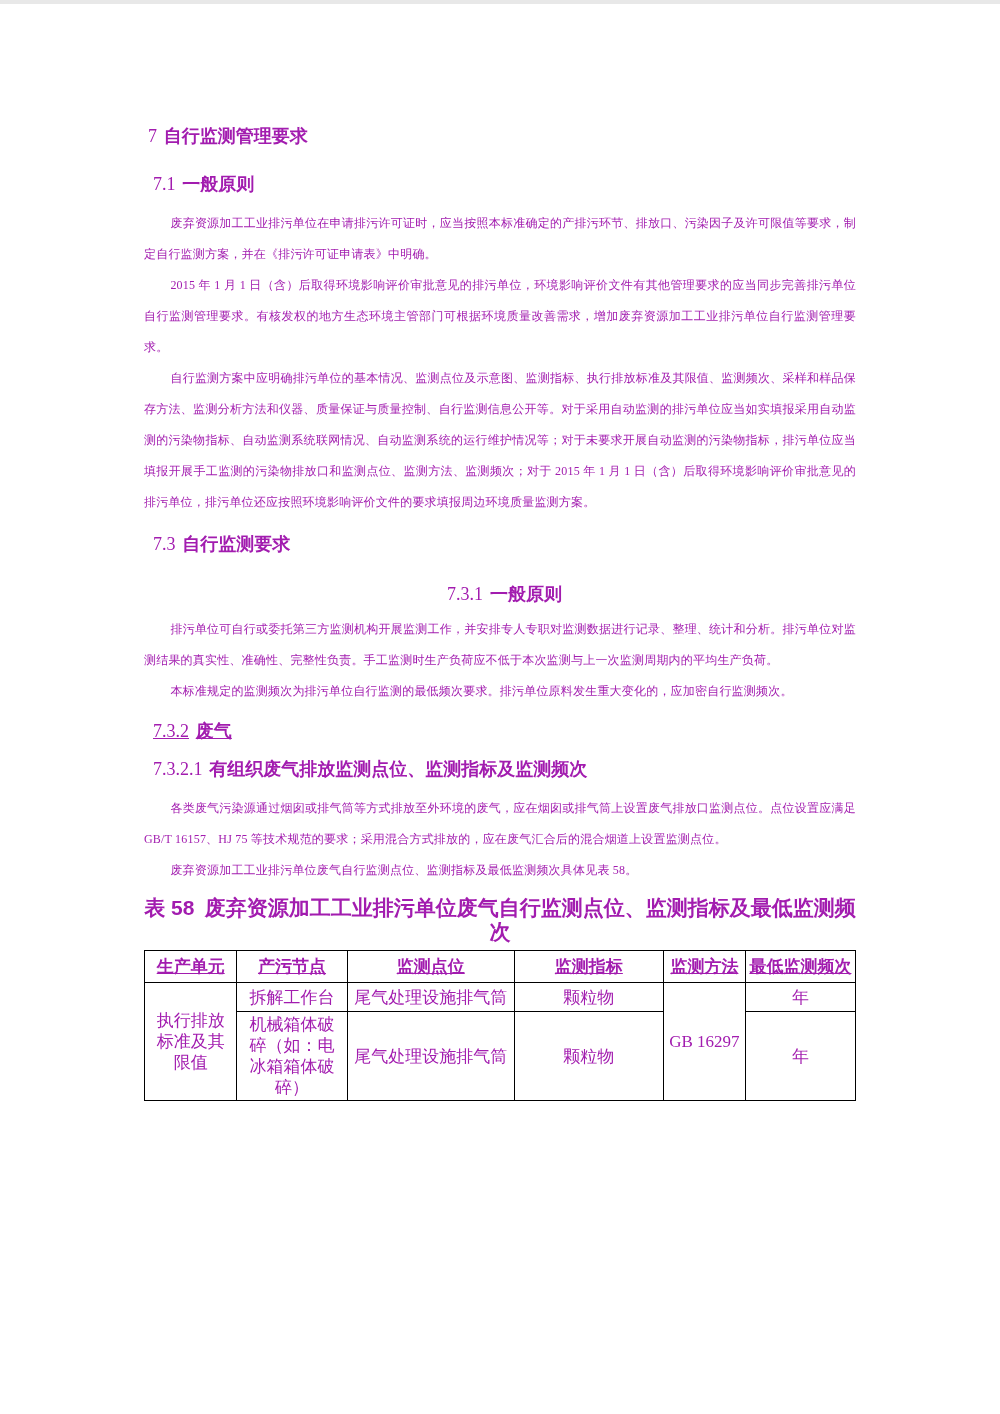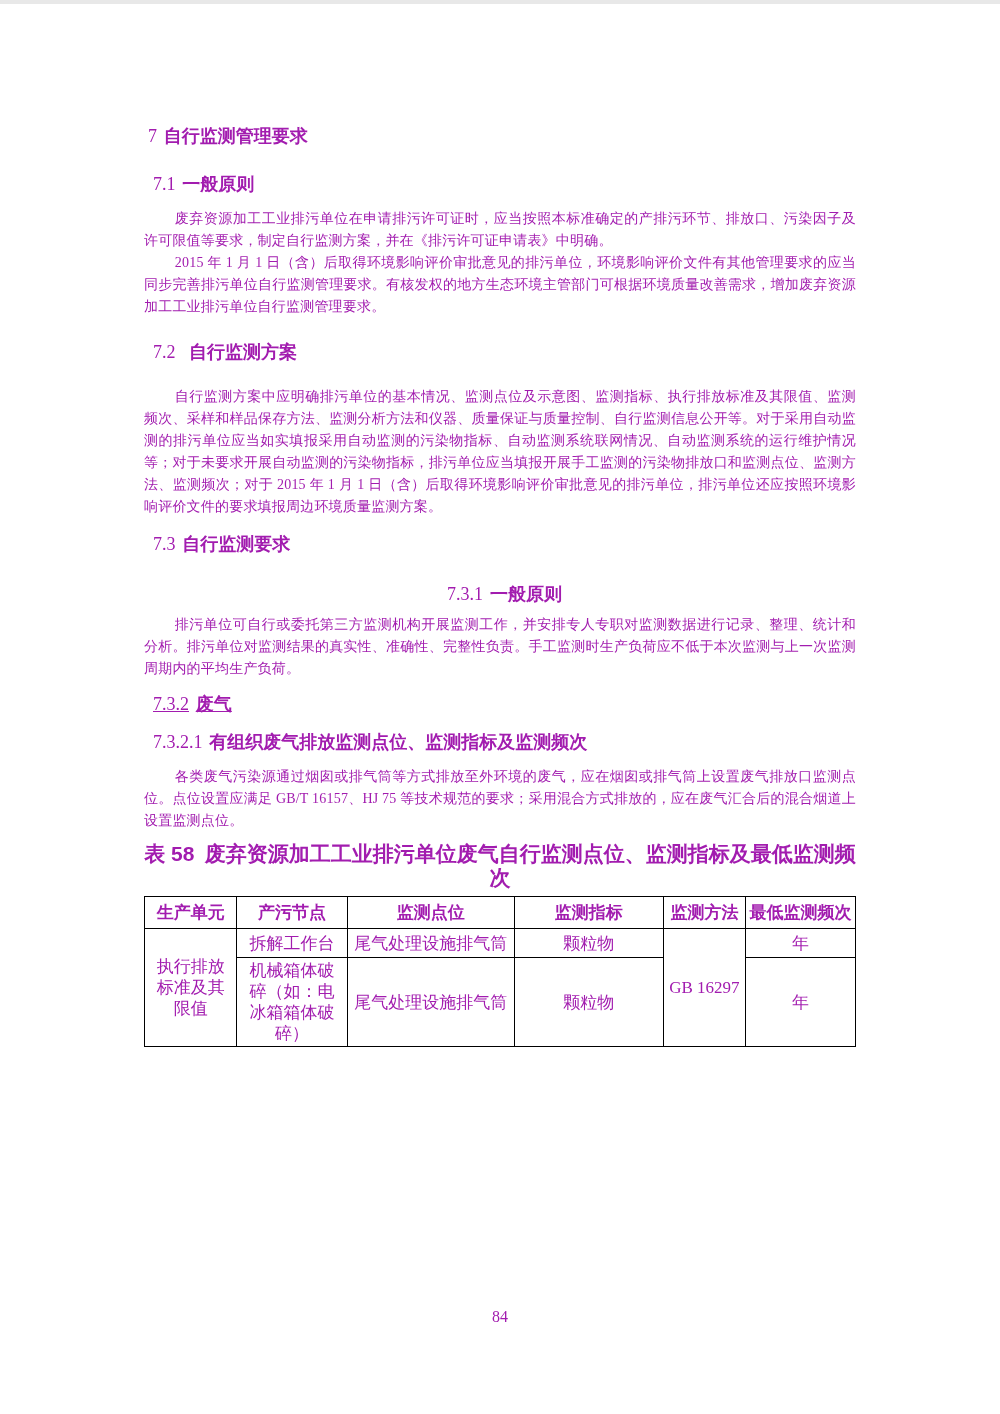--- a/index.html
+++ b/index.html
@@ -24,22 +24,22 @@
   }
   .heading .num {
     font-family: "Liberation Serif", "DejaVu Serif", serif;
     font-weight: 400;
     margin-right: 0.38em;
   }
   .heading.wide-gap .num { margin-right: 0.75em; }
   .h-lvl1 { padding-left: 4px; }
   .h-sub  { padding-left: 9px; }
   .para {
-    font-size: 14px;
-    line-height: 22px;
+    font-size: 12px;
+    line-height: 31px;
     margin: 0;
     text-align: justify;
     text-indent: 2.2em;
     letter-spacing: 0.2px;
   }
   
   #h-7    { margin-bottom: 24px; }
   #h-7-1  { margin-top: 24px; margin-bottom: 12px; }
   #h-7-2  { margin-top: 22px; margin-bottom: 22px; }
   #h-7-3  { margin-top: 14px; margin-bottom: 26px; }
@@ -67,20 +67,21 @@
     border: 1.5px solid #000;
     text-align: center;
     vertical-align: middle;
     padding: 2px 4px;
     overflow: hidden;
   }
   table.monitoring th {
     font-family: "Liberation Sans", "DejaVu Sans", sans-serif;
     font-weight: 700;
     padding: 5px 2px;
+    text-decoration: underline;
   }
   .col-unit { width: 13%; }
   .col-node { width: 15.5%; }
   .col-point { width: 23.5%; }
   .col-indicator { width: 21%; }
   .col-standard { width: 11.5%; }
   .col-frequency { width: 15.5%; }
   tr.row-short td { height: 24px; }
   tr.row-tall td { height: 66px; }
   .page-number {
@@ -98,35 +99,36 @@
 
 <div class="page">
 
   <h1 class="heading h-lvl1" id="h-7"><span class="num">7</span><span>自行监测管理要求</span></h1>
 
   <h2 class="heading h-sub" id="h-7-1"><span class="num">7.1</span><span>一般原则</span></h2>
 
   <p class="para">废弃资源加工工业排污单位在申请排污许可证时，应当按照本标准确定的产排污环节、排放口、污染因子及许可限值等要求，制定自行监测方案，并在《排污许可证申请表》中明确。</p>
   <p class="para">2015 年 1 月 1 日（含）后取得环境影响评价审批意见的排污单位，环境影响评价文件有其他管理要求的应当同步完善排污单位自行监测管理要求。有核发权的地方生态环境主管部门可根据环境质量改善需求，增加废弃资源加工工业排污单位自行监测管理要求。</p>
 
-  <h2 class="heading h-sub wide-gap" id="h-7-2"><span class="num">7.2</span><span>自行监测方案</span></h2>
 
   <p class="para">自行监测方案中应明确排污单位的基本情况、监测点位及示意图、监测指标、执行排放标准及其限值、监测频次、采样和样品保存方法、监测分析方法和仪器、质量保证与质量控制、自行监测信息公开等。对于采用自动监测的排污单位应当如实填报采用自动监测的污染物指标、自动监测系统联网情况、自动监测系统的运行维护情况等；对于未要求开展自动监测的污染物指标，排污单位应当填报开展手工监测的污染物排放口和监测点位、监测方法、监测频次；对于 2015 年 1 月 1 日（含）后取得环境影响评价审批意见的排污单位，排污单位还应按照环境影响评价文件的要求填报周边环境质量监测方案。</p>
 
   <h2 class="heading h-sub" id="h-7-3"><span class="num">7.3</span><span>自行监测要求</span></h2>
 
   <h3 class="heading h-sub" id="h-7-3-1"><span class="num">7.3.1</span><span>一般原则</span></h3>
 
   <p class="para">排污单位可自行或委托第三方监测机构开展监测工作，并安排专人专职对监测数据进行记录、整理、统计和分析。排污单位对监测结果的真实性、准确性、完整性负责。手工监测时生产负荷应不低于本次监测与上一次监测周期内的平均生产负荷。</p>
+  <p class="para">本标准规定的监测频次为排污单位自行监测的最低频次要求。排污单位原料发生重大变化的，应加密自行监测频次。</p>
 
   <h3 class="heading h-sub" id="h-7-3-2"><span class="num">7.3.2</span><span>废气</span></h3>
 
   <h4 class="heading h-sub" id="h-7-3-2-1"><span class="num">7.3.2.1</span><span>有组织废气排放监测点位、监测指标及监测频次</span></h4>
 
   <p class="para">各类废气污染源通过烟囱或排气筒等方式排放至外环境的废气，应在烟囱或排气筒上设置废气排放口监测点位。点位设置应满足 GB/T 16157、HJ 75 等技术规范的要求；采用混合方式排放的，应在废气汇合后的混合烟道上设置监测点位。</p>
+  <p class="para">废弃资源加工工业排污单位废气自行监测点位、监测指标及最低监测频次具体见表 58。</p>
 
   <div class="table-caption"><span class="caption-label">表 58</span><span>废弃资源加工工业排污单位废气自行监测点位、监测指标及最低监测频次</span></div>
 
   <table class="monitoring">
     <colgroup>
       <col class="col-unit">
         <col class="col-node">
         <col class="col-point">
       <col class="col-indicator">
         <col class="col-standard">
@@ -153,15 +155,14 @@
       </tr>
       <tr class="row-tall">
         <td>机械箱体破碎（如：电冰箱箱体破碎）</td>
         <td>尾气处理设施排气筒</td>
         <td>颗粒物</td>
         <td>年</td>
       </tr>
     </tbody>
   </table>
 
-  <div class="page-number">84</div>
 
 </div>
 
 </body></html>

